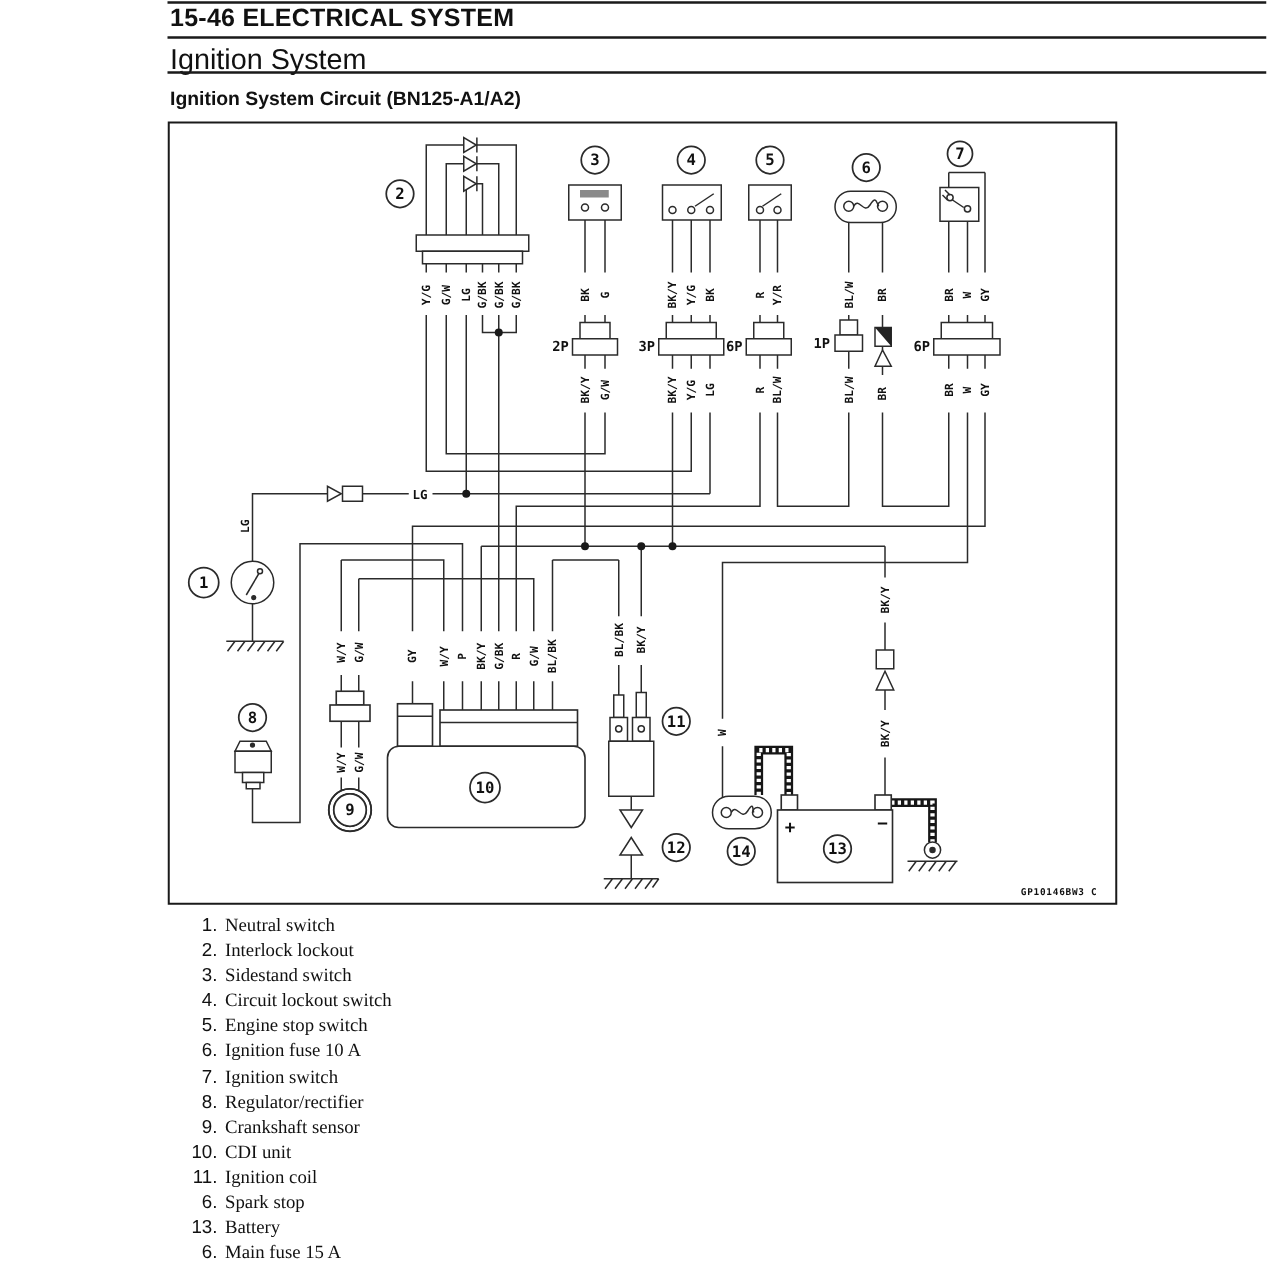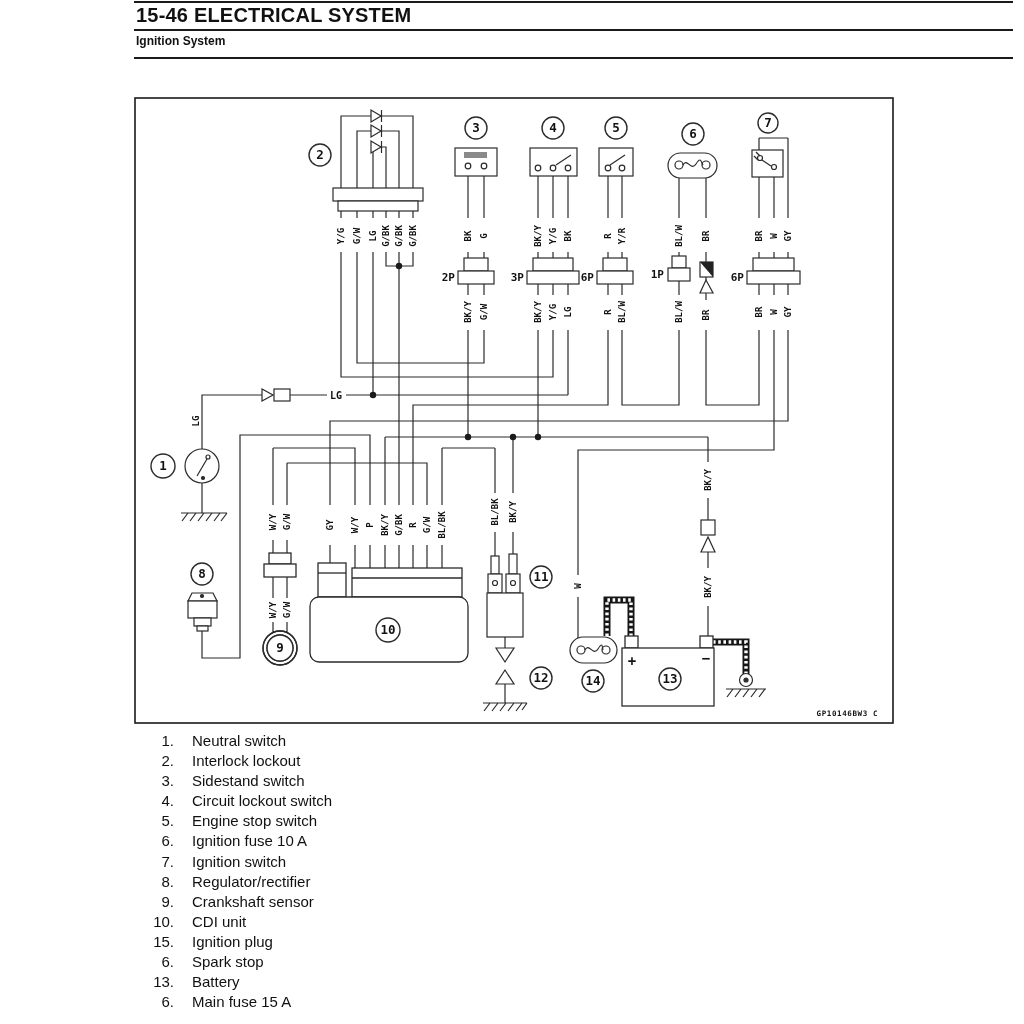--- a/index.html
+++ b/index.html
@@ -1,38 +1,39 @@
 <!DOCTYPE html>
 <html><head>
 <meta charset="utf-8">
 <style>
   html,body{margin:0;padding:0;background:#fff;}
   #page{position:relative;width:1024px;height:1024px;background:#ffffff;overflow:hidden;
         font-family:"Liberation Sans",sans-serif;color:#111;}
   .rule{position:absolute;background:#1a1a1a;}
   .h1{position:absolute;left:136px;top:4px;font-size:20px;font-weight:bold;letter-spacing:.2px;}
-  .h2{position:absolute;left:136px;top:34px;font-size:12px;font-weight:bold;}
+  .h2{position:absolute;left:136px;top:34px;font-size:23px;font-weight:normal;}
   .h3{position:absolute;left:136px;top:71px;font-size:15.5px;font-weight:bold;}
   #legend{position:absolute;left:148px;top:731px;font-size:15px;line-height:20.1px;}
   .lrow{display:flex;}
   .lnum{display:inline-block;width:26px;text-align:right;}
-  .ltxt{margin-left:18px;}
+  .ltxt{margin-left:6px;font-family:Liberation Serif, serif;}
   svg{position:absolute;left:0;top:0;}
   svg text{font-family:"DejaVu Sans Mono","Liberation Mono",monospace;fill:#111;}
 </style>
 </head>
 <body>
 
 <div id="page">
 
   <div class="rule" style="left:134px;top:1px;width:879px;height:2px;"></div>
   <div class="h1">15-46 ELECTRICAL SYSTEM</div>
   <div class="rule" style="left:134px;top:29px;width:879px;height:2px;"></div>
   <div class="h2">Ignition System</div>
   <div class="rule" style="left:134px;top:57px;width:879px;height:1.5px;"></div>
+  <div class="h3">Ignition System Circuit (BN125-A1/A2)</div>
 
   <svg id="dia" width="1024" height="1024" viewBox="0 0 1024 1024">
 
     <rect x="135" y="98" width="758" height="625" fill="none" stroke="#1a1a1a" stroke-width="1.6"></rect>
 
     <path fill="none" stroke="#2b2b2b" stroke-width="1.2" d="
       M341 190 V116 H413 V190  M357 190 V131 H399 V190  M373 190 V147 H386 V190
       M341 211 V218 M357 211 V218 M373 211 V218 M386 211 V218 M399 211 V218 M413 211 V218
       M341 252 V377 H553 V330
       M357 252 V363 H484 V330
@@ -369,22 +370,22 @@
       </div>
       <div class="lrow">
         <span class="lnum">9.</span>
         <span class="ltxt">Crankshaft sensor</span>
       </div>
       <div class="lrow">
         <span class="lnum">10.</span>
         <span class="ltxt">CDI unit</span>
       </div>
       <div class="lrow">
-        <span class="lnum">15.</span>
-        <span class="ltxt">Ignition plug</span>
+        <span class="lnum">11.</span>
+        <span class="ltxt">Ignition coil</span>
       </div>
       <div class="lrow">
         <span class="lnum">6.</span>
         <span class="ltxt">Spark stop</span>
       </div>
       <div class="lrow">
         <span class="lnum">13.</span>
         <span class="ltxt">Battery</span>
       </div>
       <div class="lrow">

